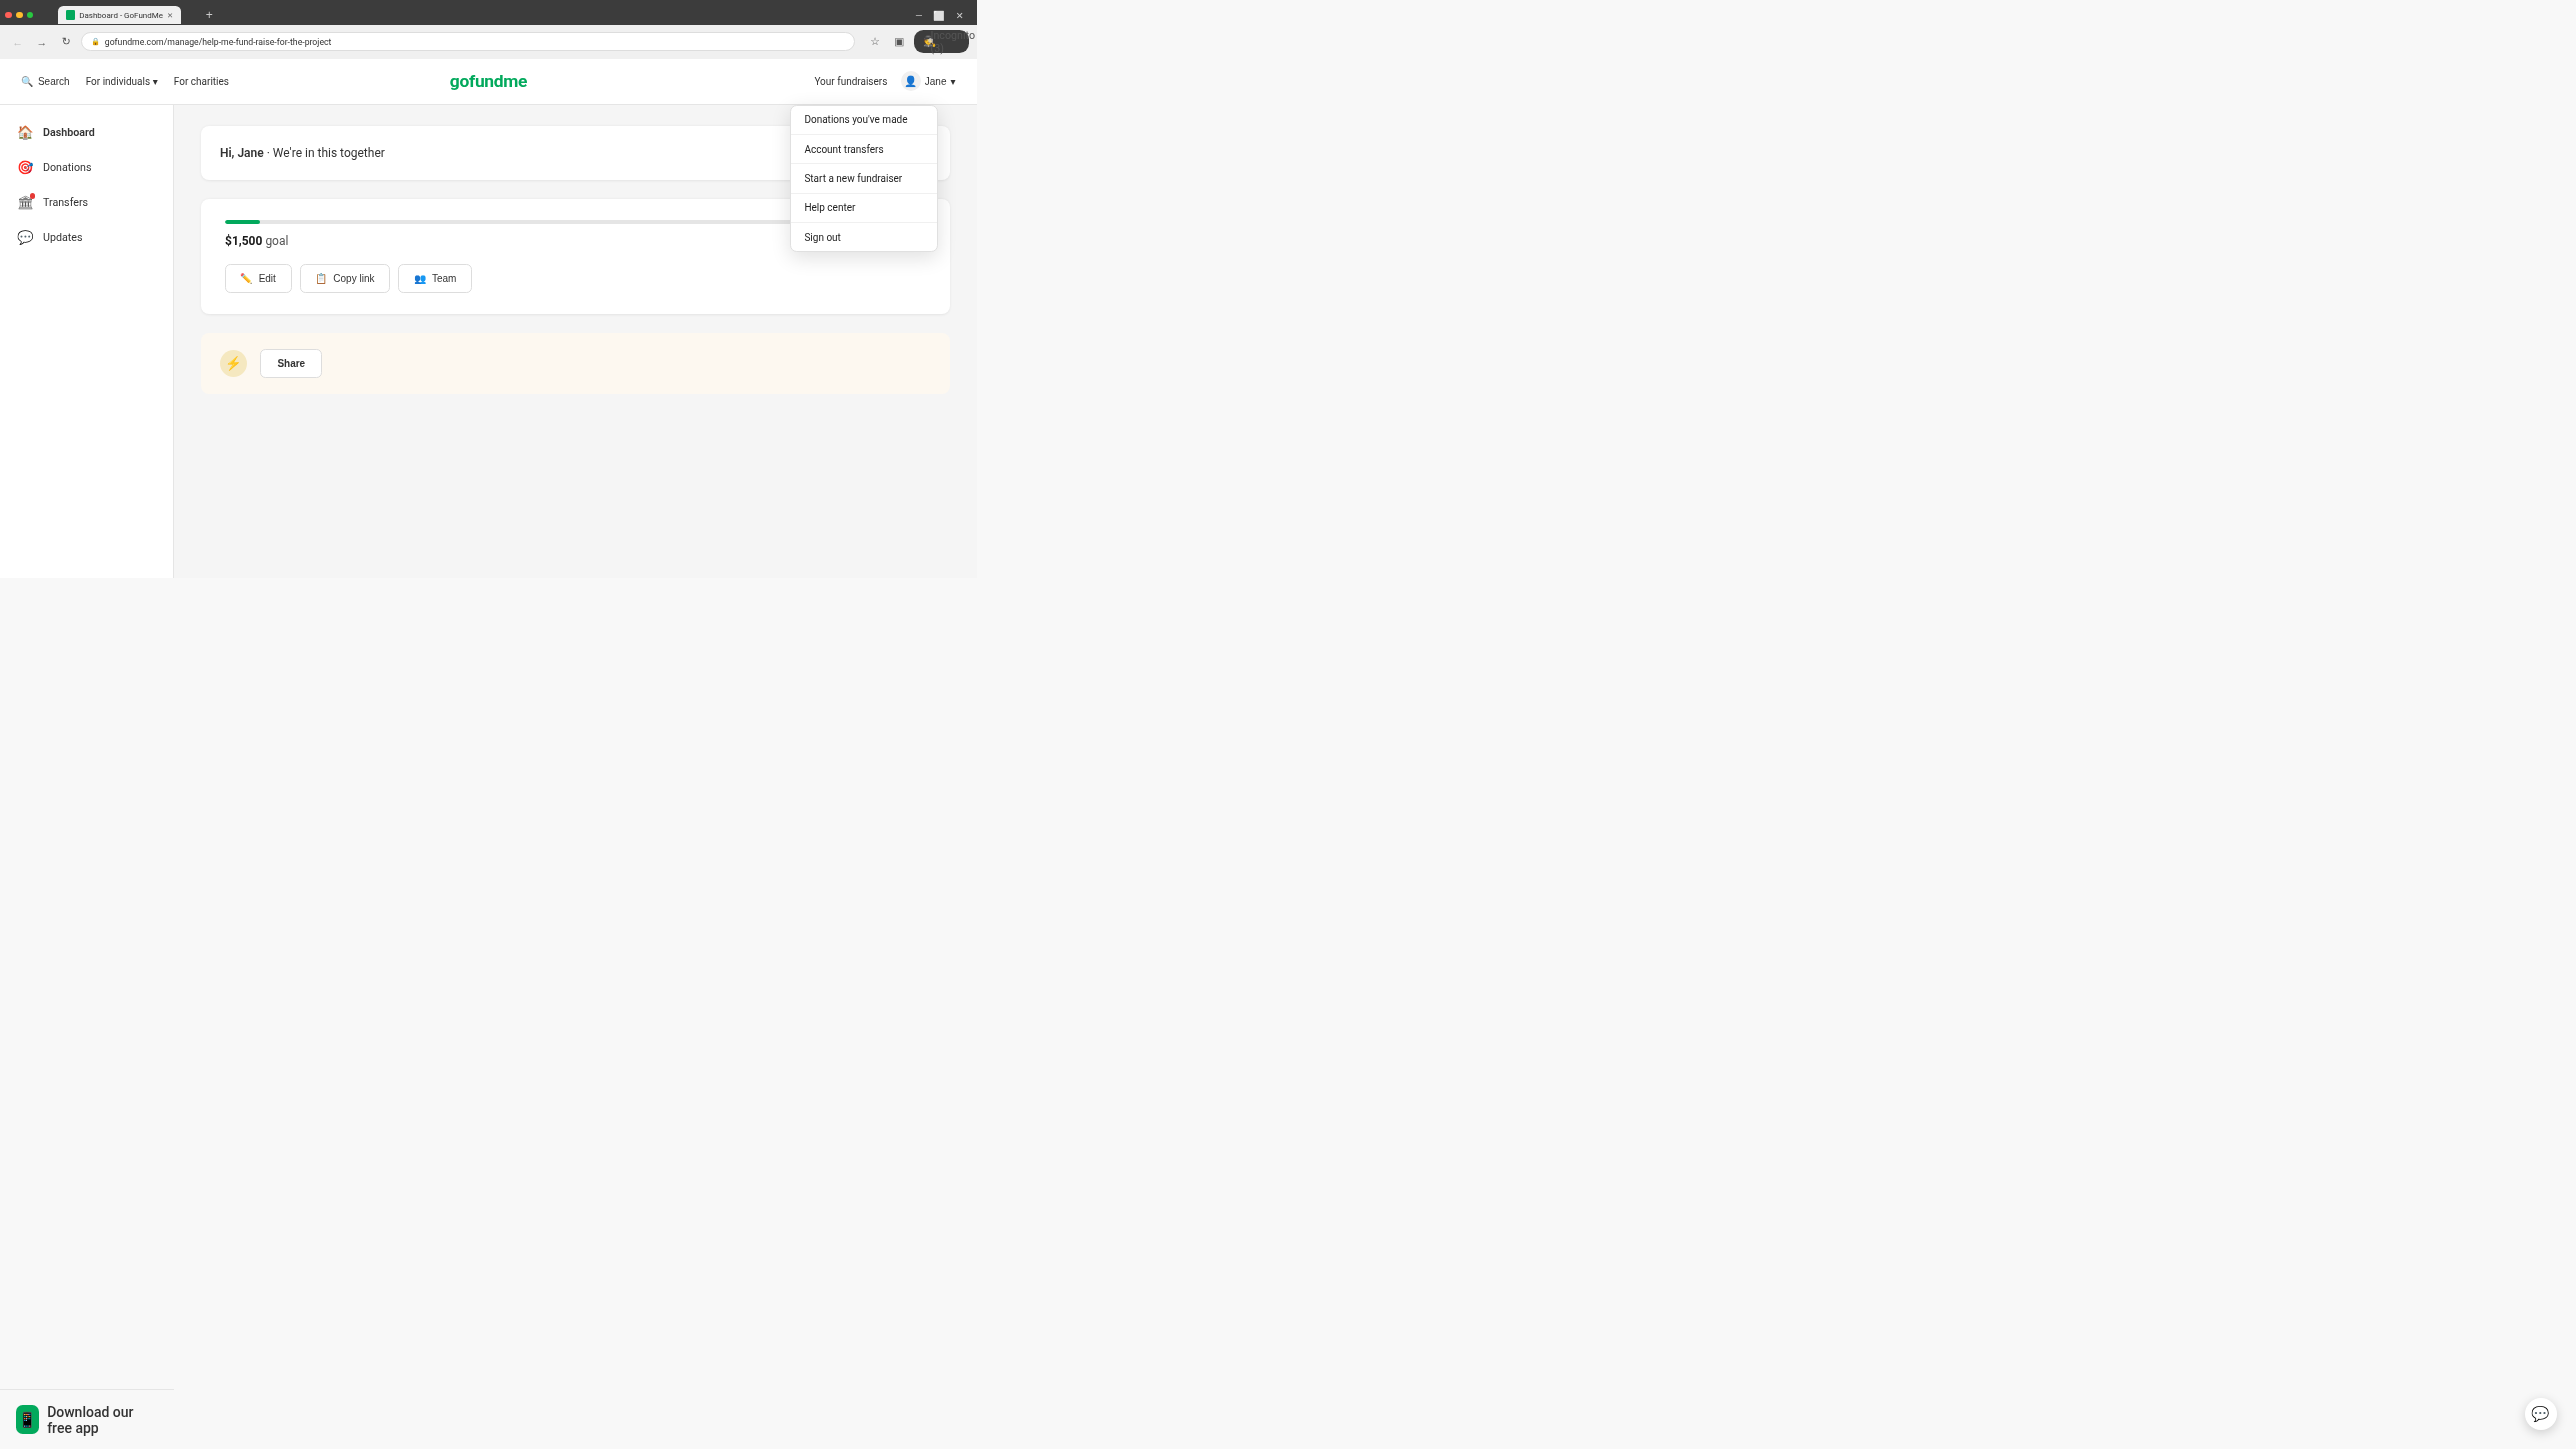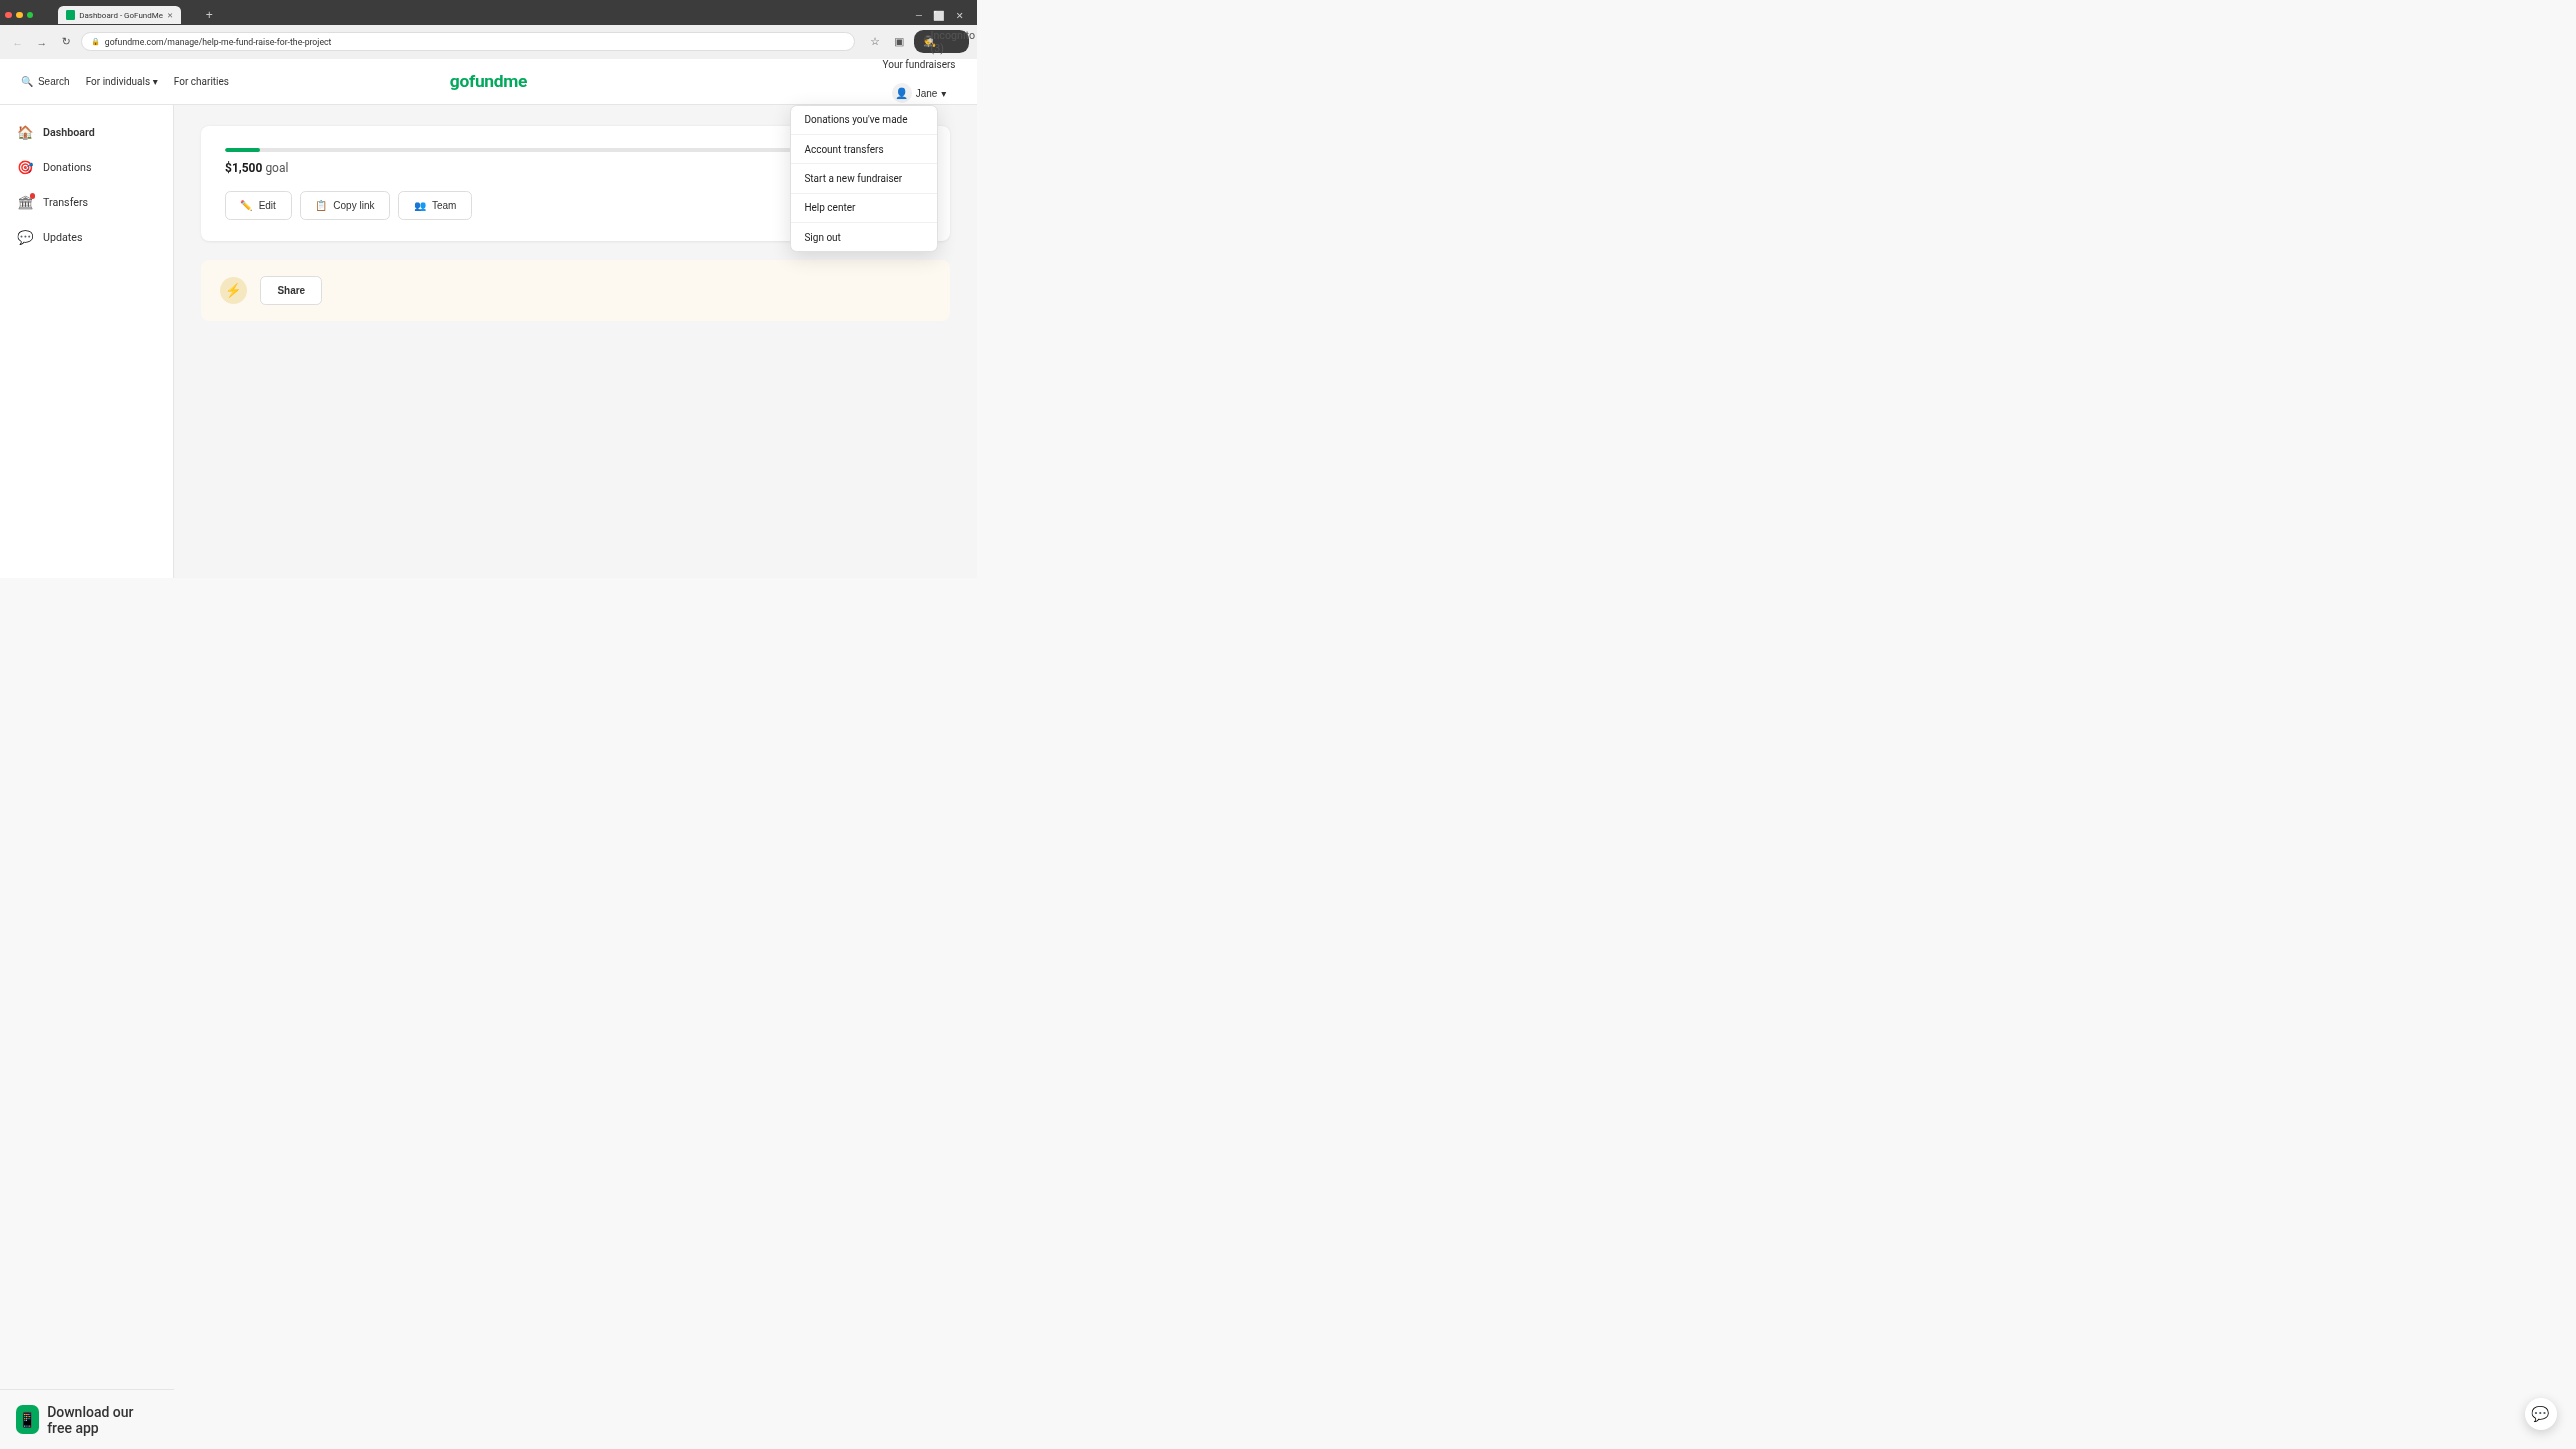--- a/index.html
+++ b/index.html
@@ -174,21 +174,20 @@
       font-size: 17.4px;
       font-weight: 700;
       color: #02a95c;
       letter-spacing: -0.3px;
     }
     .header-right {
       margin-left: auto;
       display: flex;
       align-items: center;
       gap: 13.4px;
-      flex-direction: column;
     }
     .your-fundraisers-link {
       color: #333;
       font-size: 10px;
       text-decoration: none;
       cursor: pointer;
     }
     .user-btn {
       display: flex;
       align-items: center;
@@ -559,20 +558,29 @@
     <div style="position: absolute; bottom: 0; width: 174px; border-top: 0.7px solid #e5e5e5;">
       <div class="download-app">
         <div class="app-icon">📱</div>
         <span class="download-app-text">Download our free app</span>
       </div>
     </div>
   </aside>
 
   <main class="content-area">
 
+    <div class="welcome-banner">
+      <div class="welcome-text">
+        <strong>Hi, Jane</strong>
+        <span>·</span>
+        <span>We're in this together</span>
+      </div>
+      <button class="btn-view">View</button>
+      <button class="btn-share">Share</button>
+    </div>
 
     <div class="fundraiser-card">
       <div class="progress-bar-container">
         <div class="progress-bar-fill" style="width: 5%;"></div>
       </div>
       <div class="goal-row">
         <div class="goal-text">
           <strong>$1,500</strong>
           <span>goal</span>
         </div>

